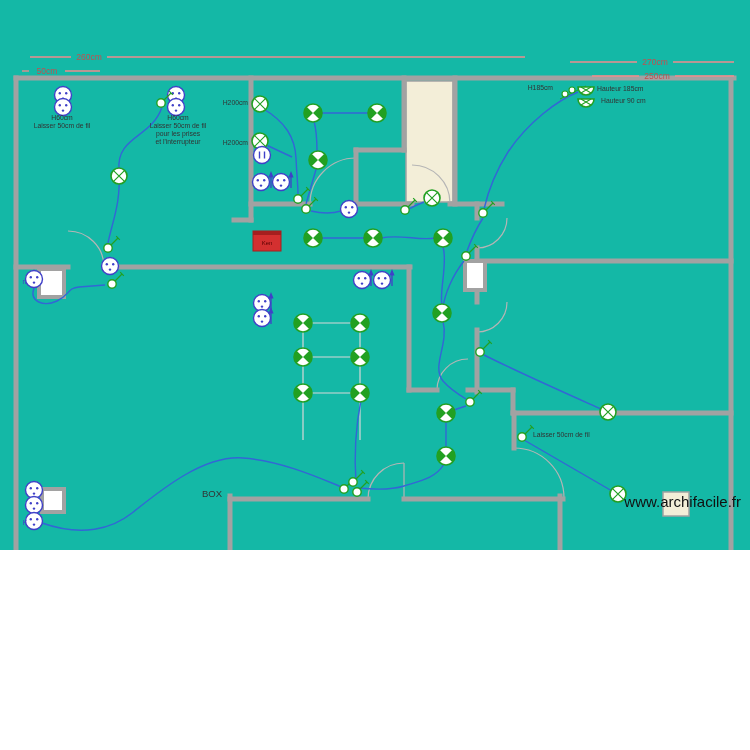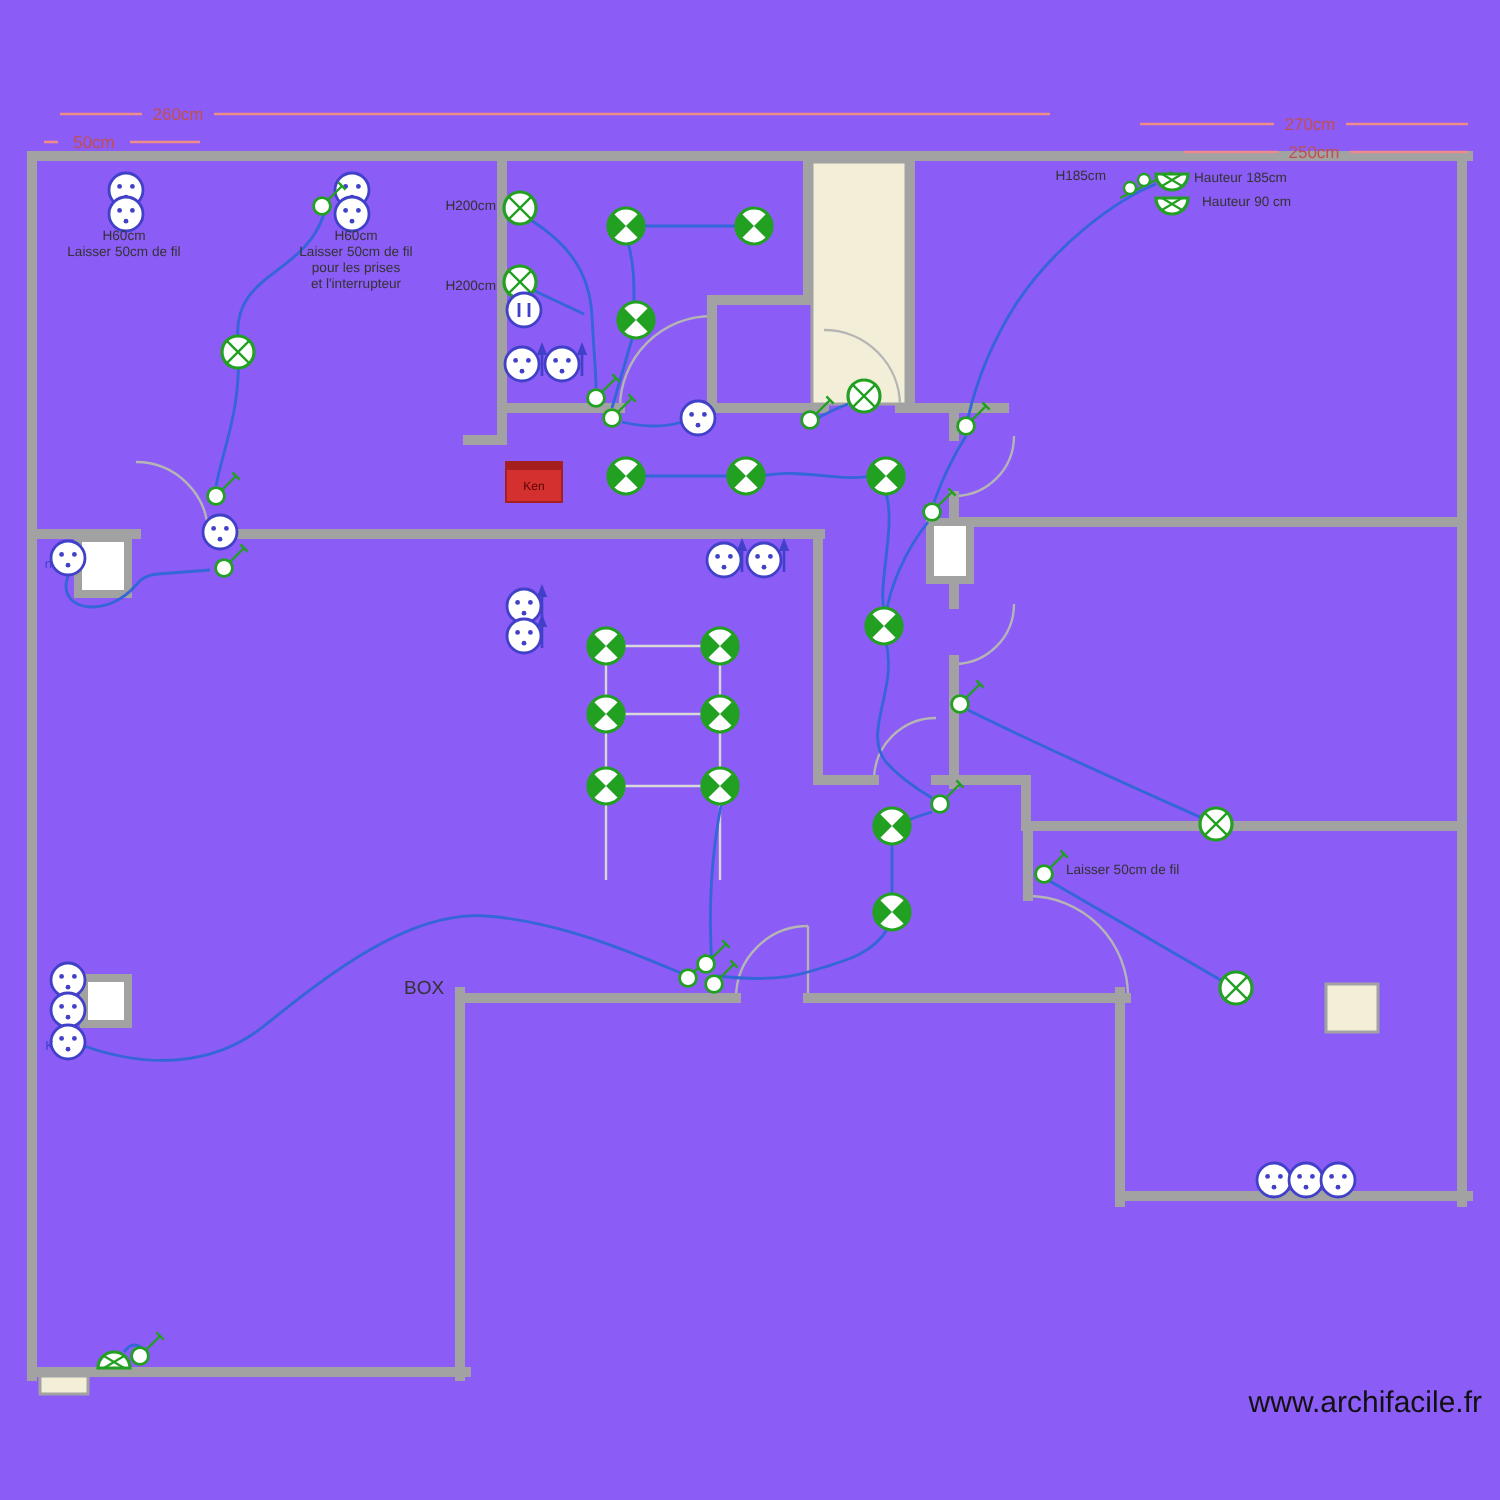--- a/index.html
+++ b/index.html
@@ -1,16 +1,16 @@
 <!DOCTYPE html>
 <html><head>
 <meta charset="utf-8">
 <style>
   html,body{margin:0;padding:0;background:#fff;}
-  .stage{position:relative;width:750px;height:750px;background:#8b5cf6;overflow:hidden;
+  .stage{position:relative;width:750px;height:550px;background:#14b8a6;overflow:hidden;
          font-family:"Liberation Sans", sans-serif;}
   svg{position:absolute;left:0;top:0;}
   .watermark{position:absolute;right:9px;bottom:40px;font-size:15px;color:#111;
              font-family:"Liberation Sans", sans-serif;margin-left:48px;}
 </style>
 </head>
 <body>
 
 <div class="stage">
   <svg id="plan" width="750" height="750" viewBox="0 0 750 750">

